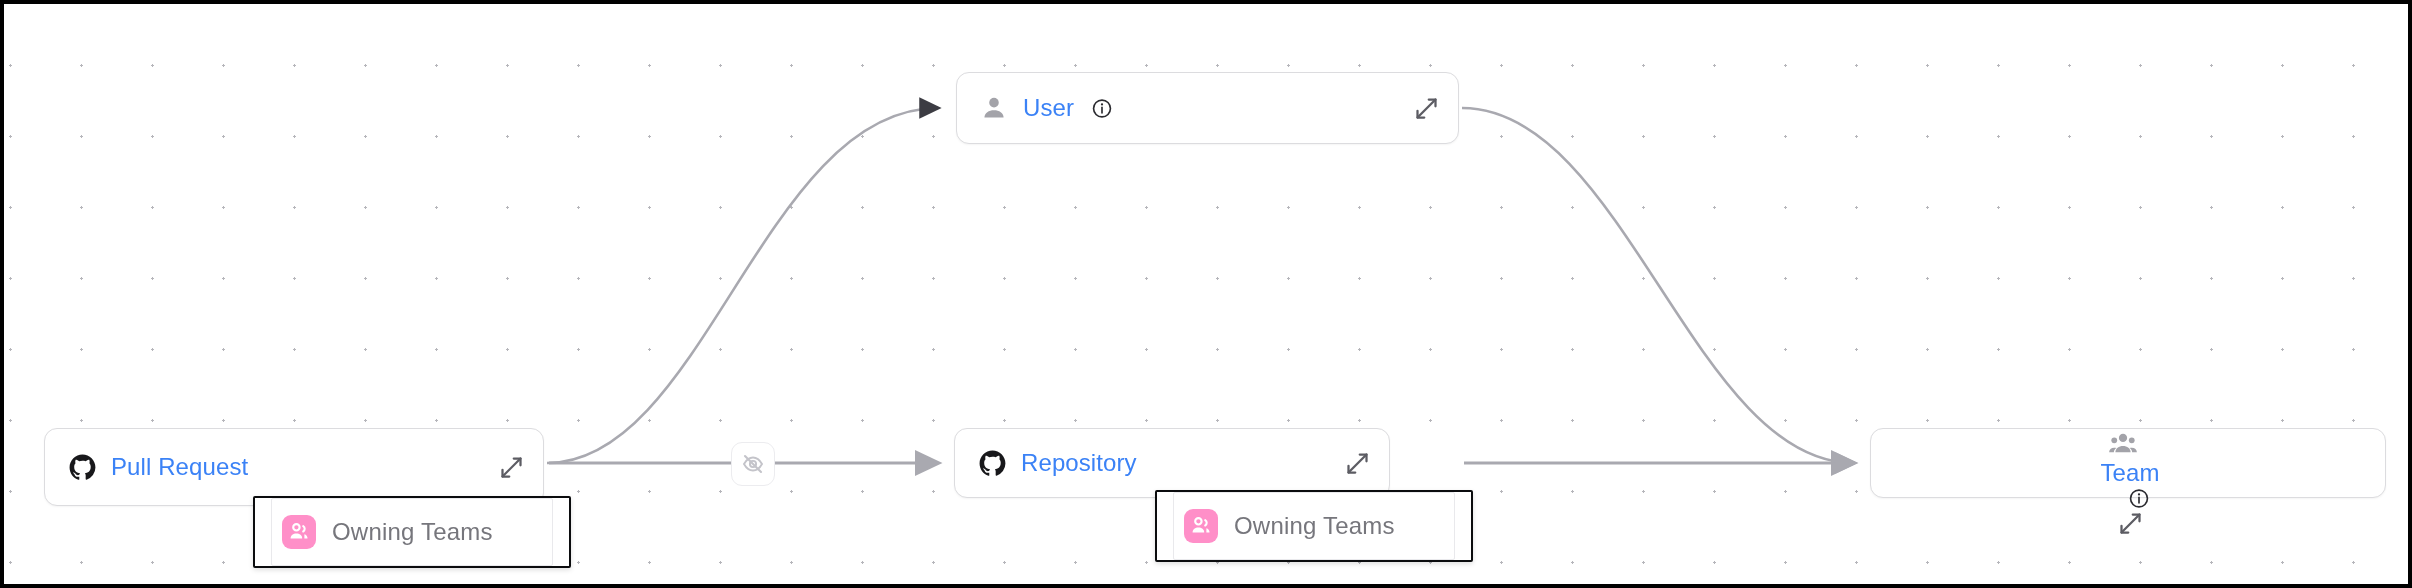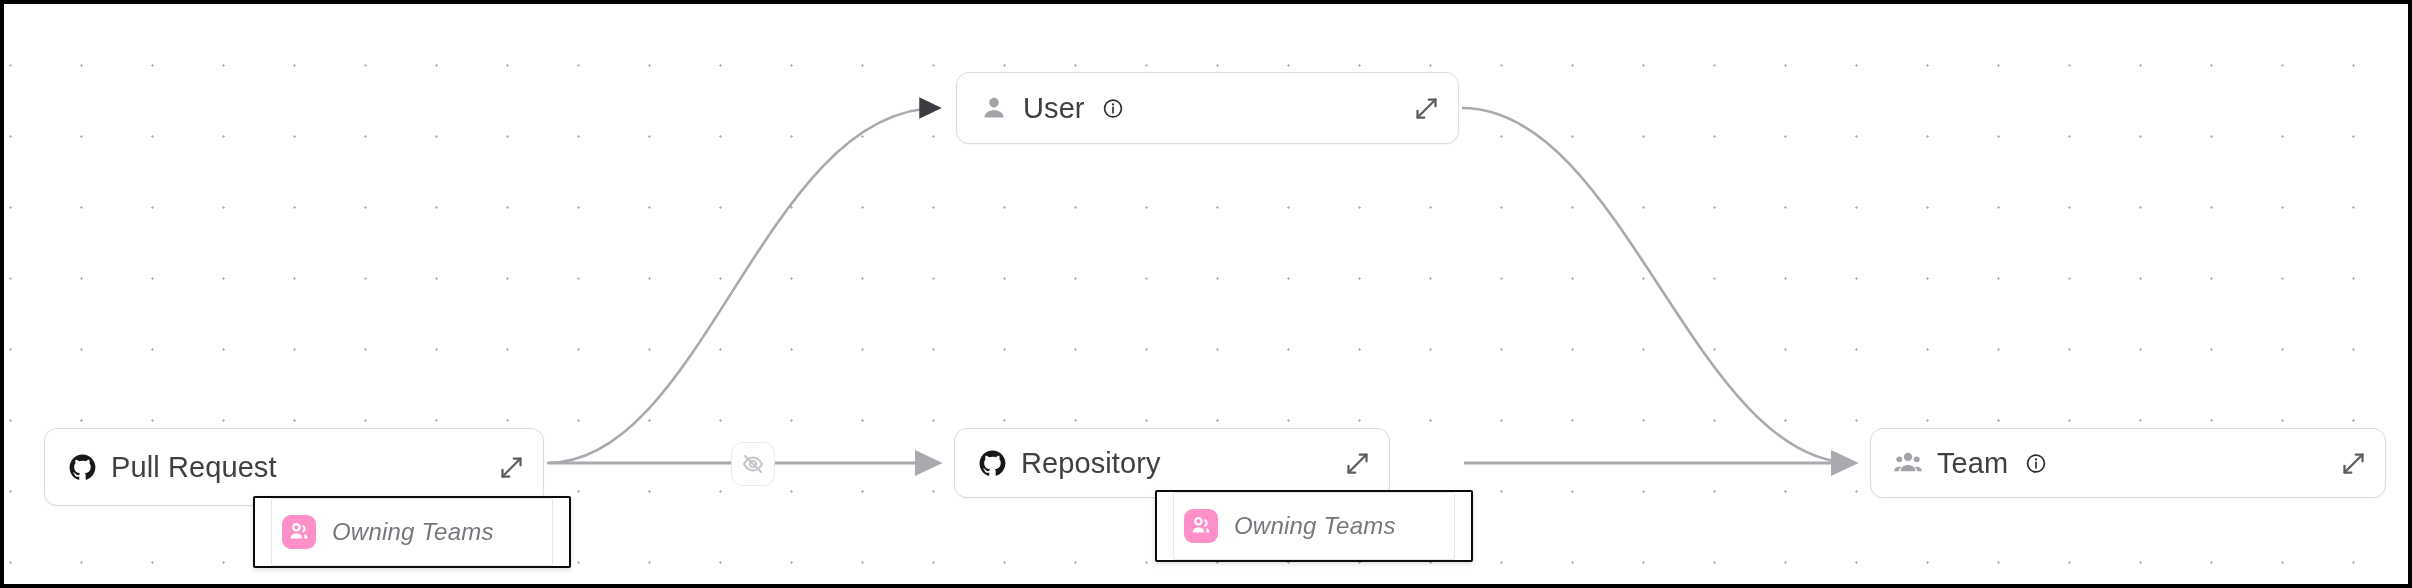--- a/index.html
+++ b/index.html
@@ -67,22 +67,22 @@
   .node-icon {
     flex: 0 0 auto;
     width: 30px;
     height: 30px;
     display: flex;
     align-items: center;
     justify-content: center;
     margin-right: 14px;
   }
   .node-label {
-    font-size: 29px;
-    color: #404040;
+    font-size: 24px;
+    color: #3b82f6;
     letter-spacing: 0.1px;
     white-space: nowrap;
   }
   .node-info {
     flex: 0 0 auto;
     width: 22px;
     height: 22px;
     margin-left: 17px;
     display: flex;
     align-items: center;
@@ -96,21 +96,21 @@
     display: flex;
     align-items: center;
     justify-content: center;
     cursor: pointer;
   }
 
   
   #node-pull-request { left: 40px;   top: 424px; width: 500px;  height: 78px; }
   #node-user         { left: 952px;  top: 68px;  width: 503px;  height: 72px; }
   #node-repository   { left: 950px;  top: 424px; width: 436px;  height: 70px; }
-  #node-team         { left: 1866px; top: 424px; width: 516px;  height: 70px; }
+  #node-team         { left: 1866px; top: 424px; width: 516px;  height: 70px; flex-direction: column; }
 
   
   .badge-outline {
     position: absolute;
     box-sizing: border-box;
     border: 2.5px solid #0b0c0e;
     background: #ffffff;
     border-radius: 2px;
     display: flex;
     align-items: center;
@@ -121,21 +121,20 @@
   .badge-inner {
     display: flex;
     align-items: center;
     width: 100%;
     height: 100%;
     border: 1px solid #e9e9ec;
     box-sizing: border-box;
     background: #ffffff;
     border-radius: 2px;
     padding: 4px 10px;
-    font-style: italic;
   }
   .badge-icon {
     flex: 0 0 auto;
     width: 34px;
     height: 34px;
     border-radius: 9px;
     display: flex;
     align-items: center;
     justify-content: center;
     margin-right: 16px;

